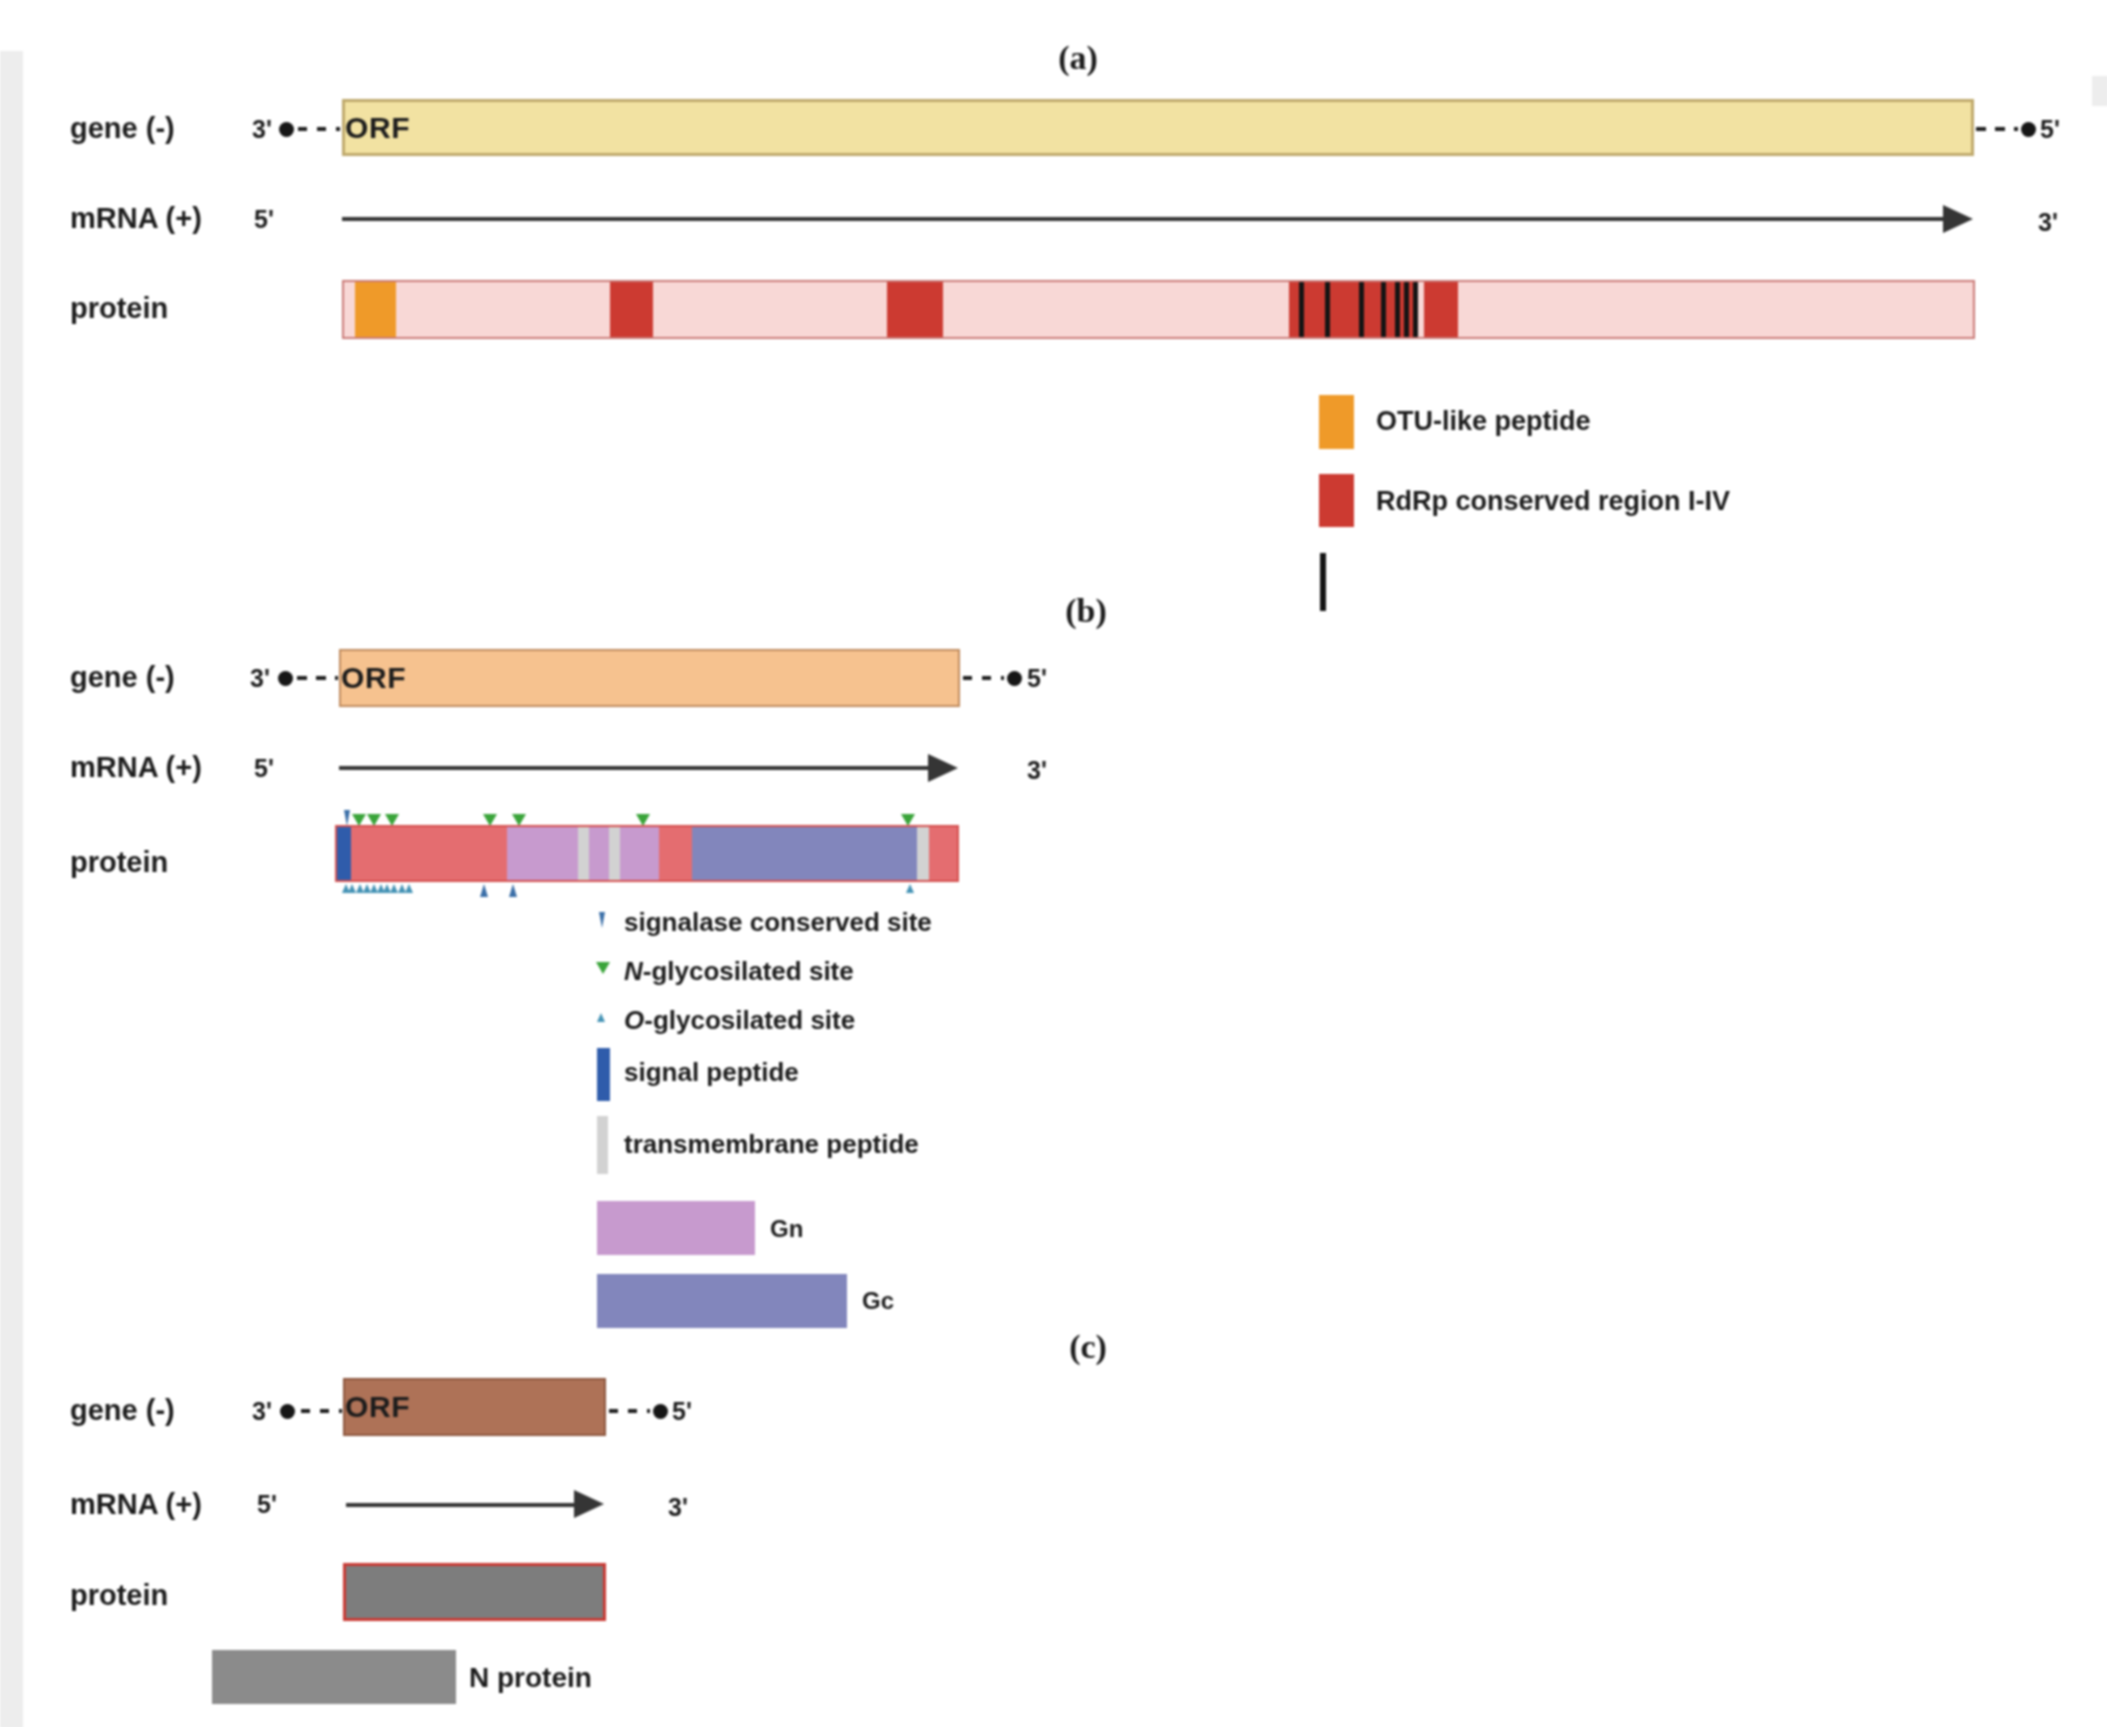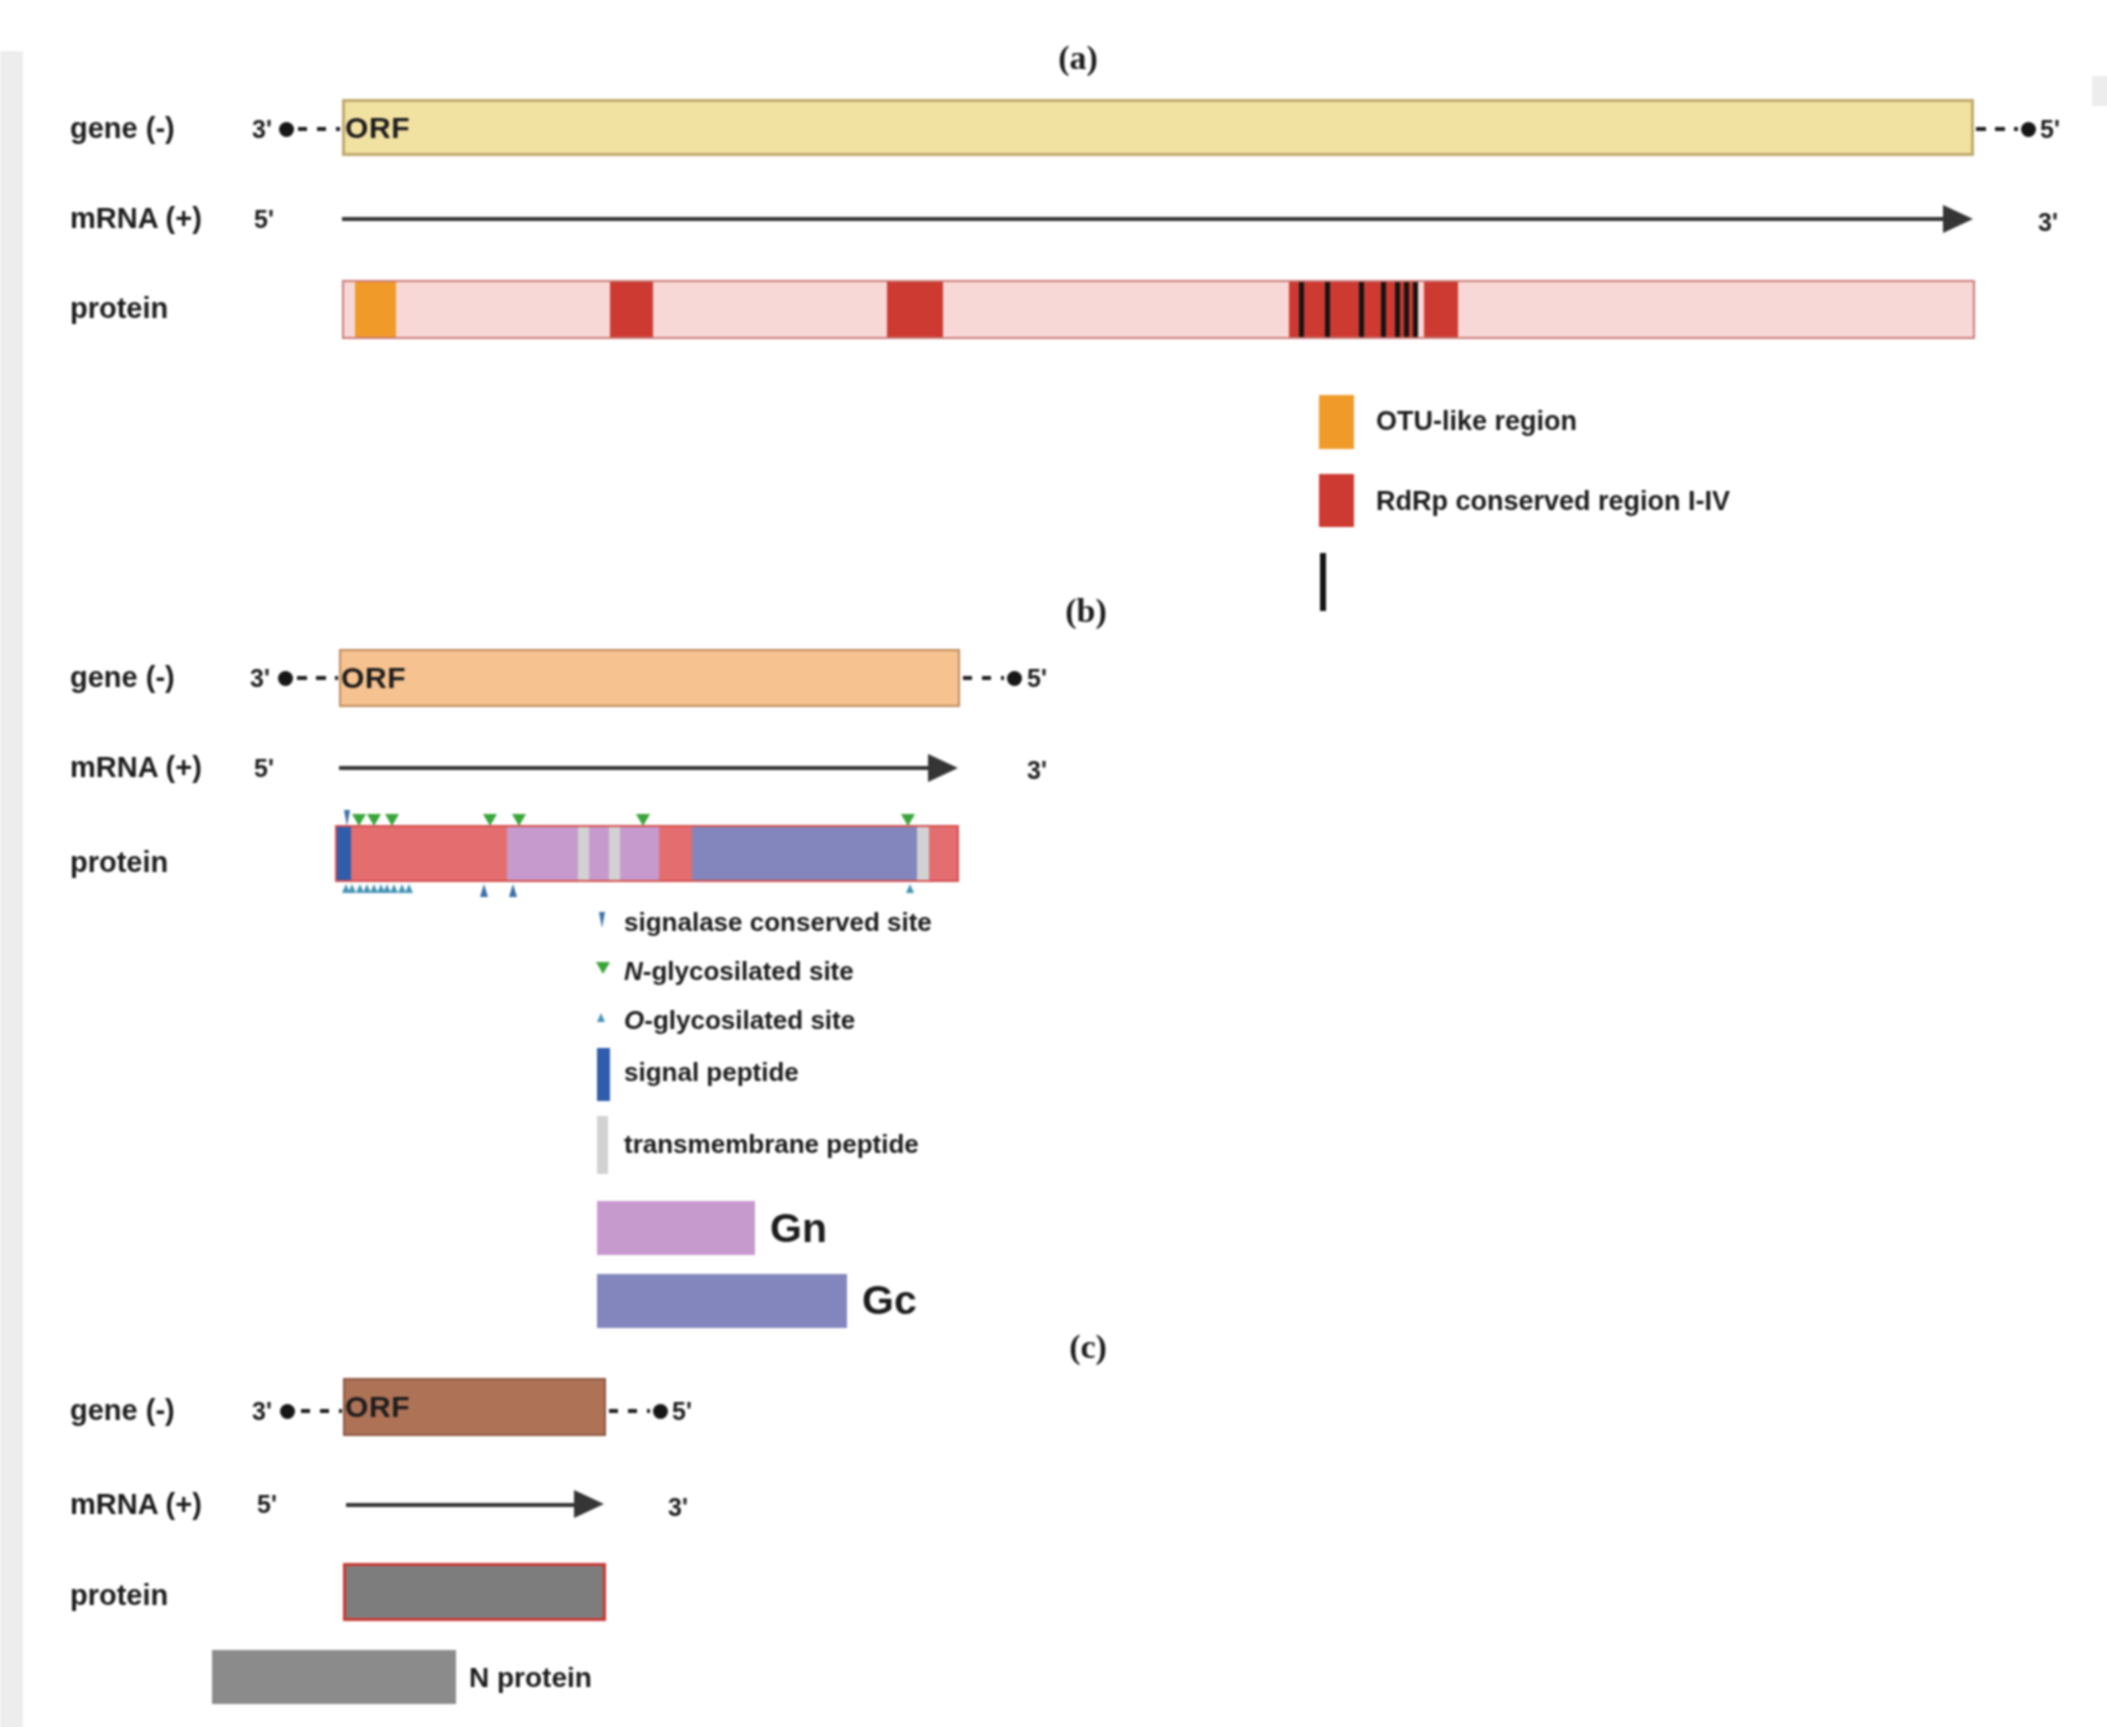--- a/index.html
+++ b/index.html
@@ -23,21 +23,21 @@
   .mark{position:absolute;width:0;height:0;border-style:solid;border-color:transparent;transform:translateX(-50%);}
   .above .mark{bottom:0;}
   .below .mark{top:0;}
   .tri-down{border-width:12.7px 7px 0 7px;}
   .dart-down{border-width:16px 3.8px 0 3.8px;}
   .tri-up{border-width:0 4.4px 9.5px 4.4px;}
   .dart-up{border-width:0 4.4px 13.3px 4.4px;}
   .swatch{position:absolute;}
   .legtext{position:absolute;font-weight:bold;font-size:27px;line-height:30px;white-space:nowrap;}
   .legtext i{font-style:italic;}
-  .biglabel{position:absolute;font-weight:bold;font-size:41px;line-height:33px;white-space:nowrap;}
+  .biglabel{position:absolute;font-weight:bold;font-size:24px;line-height:33px;white-space:nowrap;}
 </style>
 </head>
 <body>
 
 <div class="canvas">
 
   <div class="edge" style="left:0;top:51px;width:23px;height:1677px;"></div>
   <div class="edge" style="left:2092px;top:76px;width:16px;height:30px;"></div>
 
   <div class="ptag" style="left:1040px;top:39px;width:76px;">(a)</div>
@@ -69,21 +69,21 @@
       <div class="seg" style="left: 58.6%; width: 0.31%; background: rgb(20, 20, 20);"></div>
       <div class="seg" style="left: 60.2%; width: 0.31%; background: rgb(20, 20, 20);"></div>
       <div class="seg" style="left: 62.3%; width: 0.31%; background: rgb(20, 20, 20);"></div>
       <div class="seg" style="left: 63.65%; width: 0.31%; background: rgb(20, 20, 20);"></div>
       <div class="seg" style="left: 64.5%; width: 0.31%; background: rgb(20, 20, 20);"></div>
       <div class="seg" style="left: 65.05%; width: 0.31%; background: rgb(20, 20, 20);"></div>
       <div class="seg" style="left: 65.6%; width: 0.31%; background: rgb(20, 20, 20);"></div>
     </div>
 
   <div class="swatch" style="left: 1319px; top: 395px; width: 35px; height: 54px; background: rgb(239, 154, 41);"></div>
-  <div class="legtext" style="left:1376px;top:406px;">OTU-like region</div>
+  <div class="legtext" style="left:1376px;top:406px;">OTU-like peptide</div>
   <div class="swatch" style="left: 1319px; top: 474px; width: 35px; height: 53px; background: rgb(204, 58, 49);"></div>
   <div class="legtext" style="left:1376px;top:486px;">RdRp conserved region I-IV</div>
   <div class="swatch" style="left: 1320px; top: 553px; width: 5.7px; height: 58px; background: rgb(20, 20, 20);"></div>
 
   <div class="ptag" style="left:1048px;top:592px;width:76px;">(b)</div>
 
   <div class="rowlabel" style="left:70px;top:661px;">gene (-)</div>
   <div class="prime" style="left:250px;top:664px;">3'</div>
   <div class="enddot" style="left:278px;top:671px;"></div>
   <div class="dashes" style="left:297px;top:676px;width:41px;"></div>

